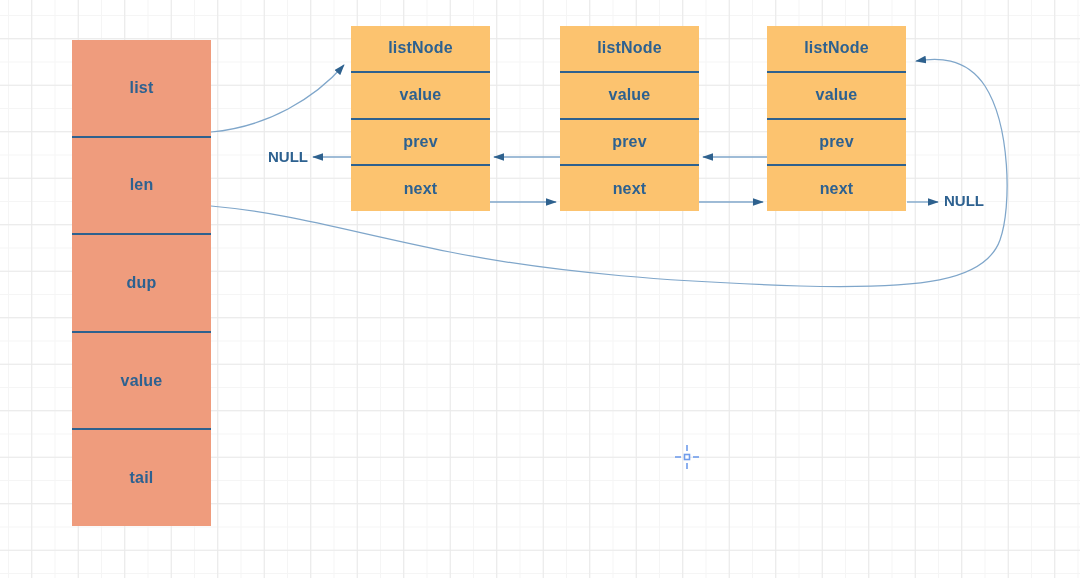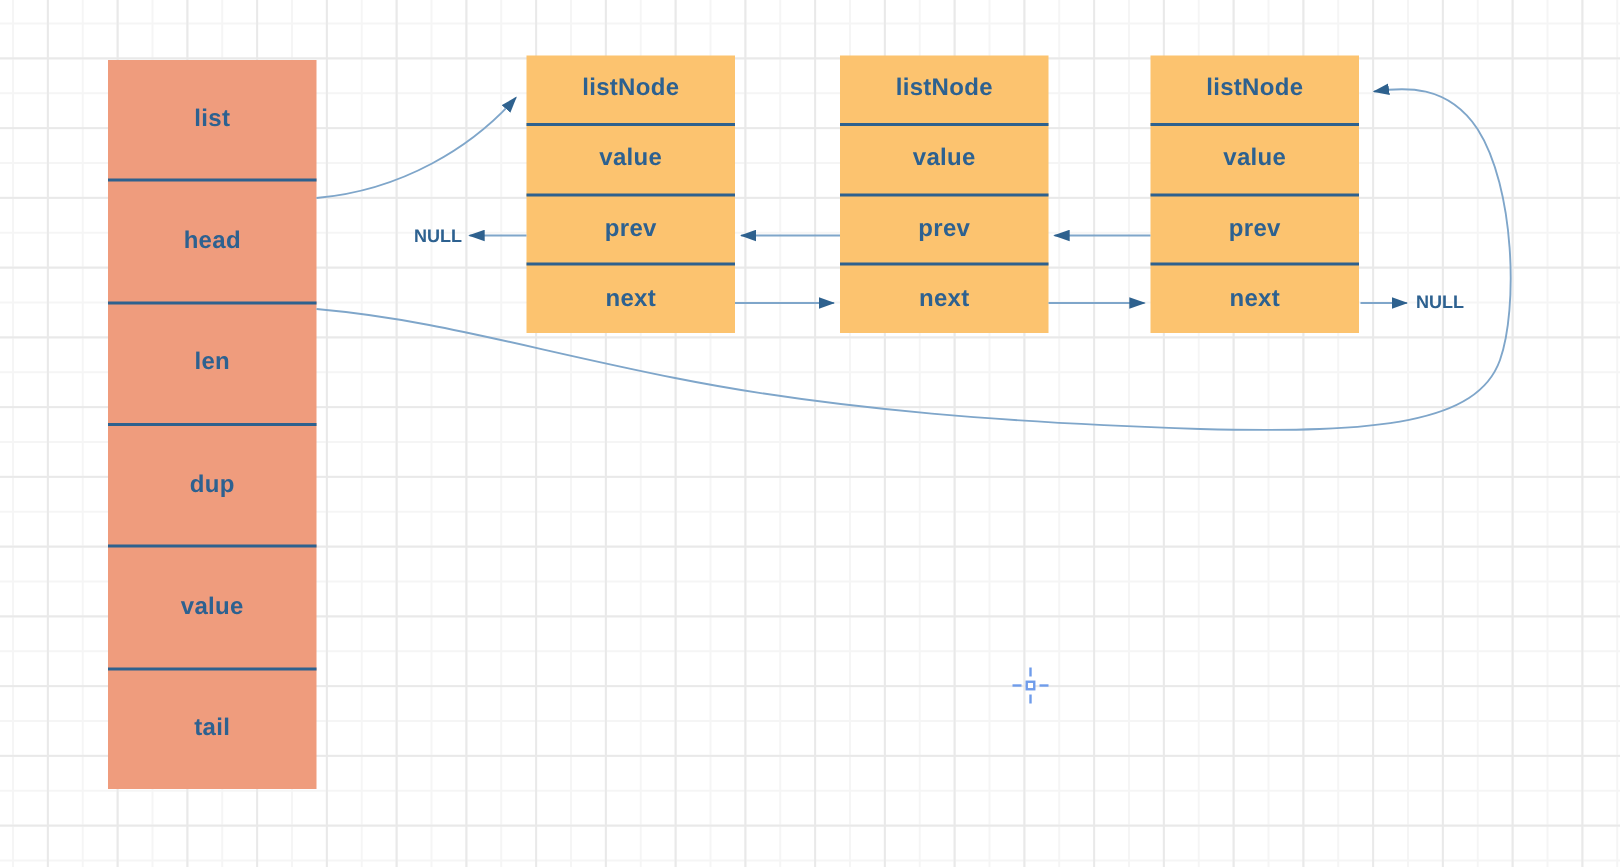--- a/index.html
+++ b/index.html
@@ -10,45 +10,44 @@
     background-image:
       linear-gradient(to right,#e9e9e9 1px,transparent 1px),
       linear-gradient(to bottom,#e9e9e9 1px,transparent 1px),
       linear-gradient(to right,#f5f5f5 1px,transparent 1px),
       linear-gradient(to bottom,#f5f5f5 1px,transparent 1px);
     background-size:46.5px 46.5px,46.5px 46.5px,23.25px 23.25px,23.25px 23.25px;
     background-position:-15.25px 0,0 -8.25px,8px 0,0 15px;
   }
   .box{position:absolute;display:flex;flex-direction:column;}
   .struct-box{left:72px;top:40px;width:139px;height:486px;background:#ef9c7d;}
-  .node-box{top:37px;width:139px;height:185px;background:#fcc36f;}
+  .node-box{top:26px;width:139px;height:185px;background:#fcc36f;}
   .node-1{left:351px;} .node-2{left:560px;} .node-3{left:767px;}
   .cell{
     flex:1;display:flex;align-items:center;justify-content:center;
     color:#2d6190;font-size:16px;font-weight:700;letter-spacing:.2px;
   }
   .cell + .cell{border-top:2px solid #2e618e;}
   .null-label{
-    position:absolute;color:#2d6190;font-size:12px;font-weight:700;
+    position:absolute;color:#2d6190;font-size:15px;font-weight:700;
     width:52px;height:22px;line-height:22px;
   }
   .null-left{left:256px;top:146px;text-align:right;}
   .null-right{left:944px;top:190px;text-align:left;}
   svg.connector-layer{position:absolute;left:0;top:0;pointer-events:none;}
   svg.connector-layer path.edge{fill:none;stroke:#7fa6ca;stroke-width:1.4;}
   svg.connector-layer path.curve{stroke-width:1.25;}
 </style>
 </head>
 <body>
 
 <div class="canvas">
 
   <div class="box struct-box">
     <div class="cell">list</div>
-    <div class="cell">head</div>
     <div class="cell">len</div>
     <div class="cell">dup</div>
     <div class="cell">value</div>
     <div class="cell">tail</div>
   </div>
 
   <div class="box node-box node-1">
     <div class="cell">listNode</div>
     <div class="cell">value</div>
     <div class="cell">prev</div>

